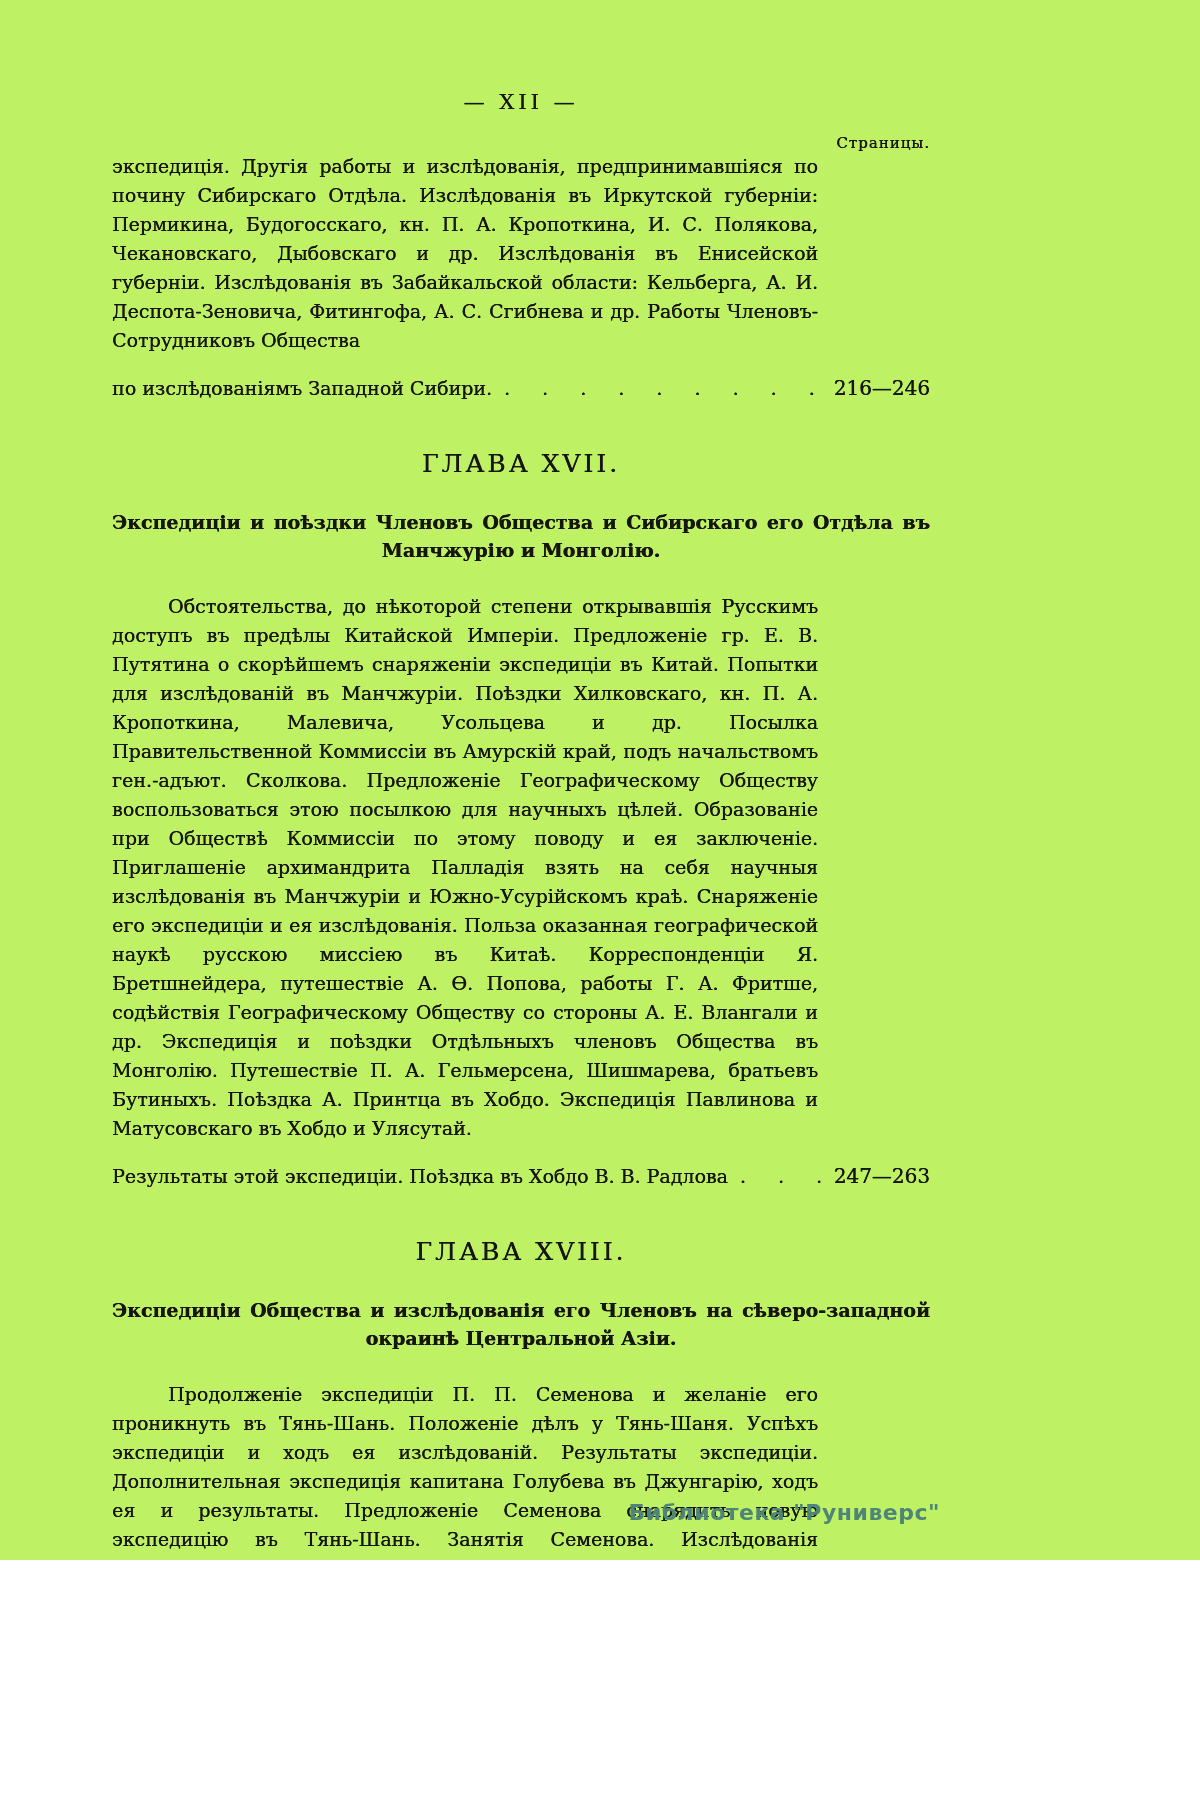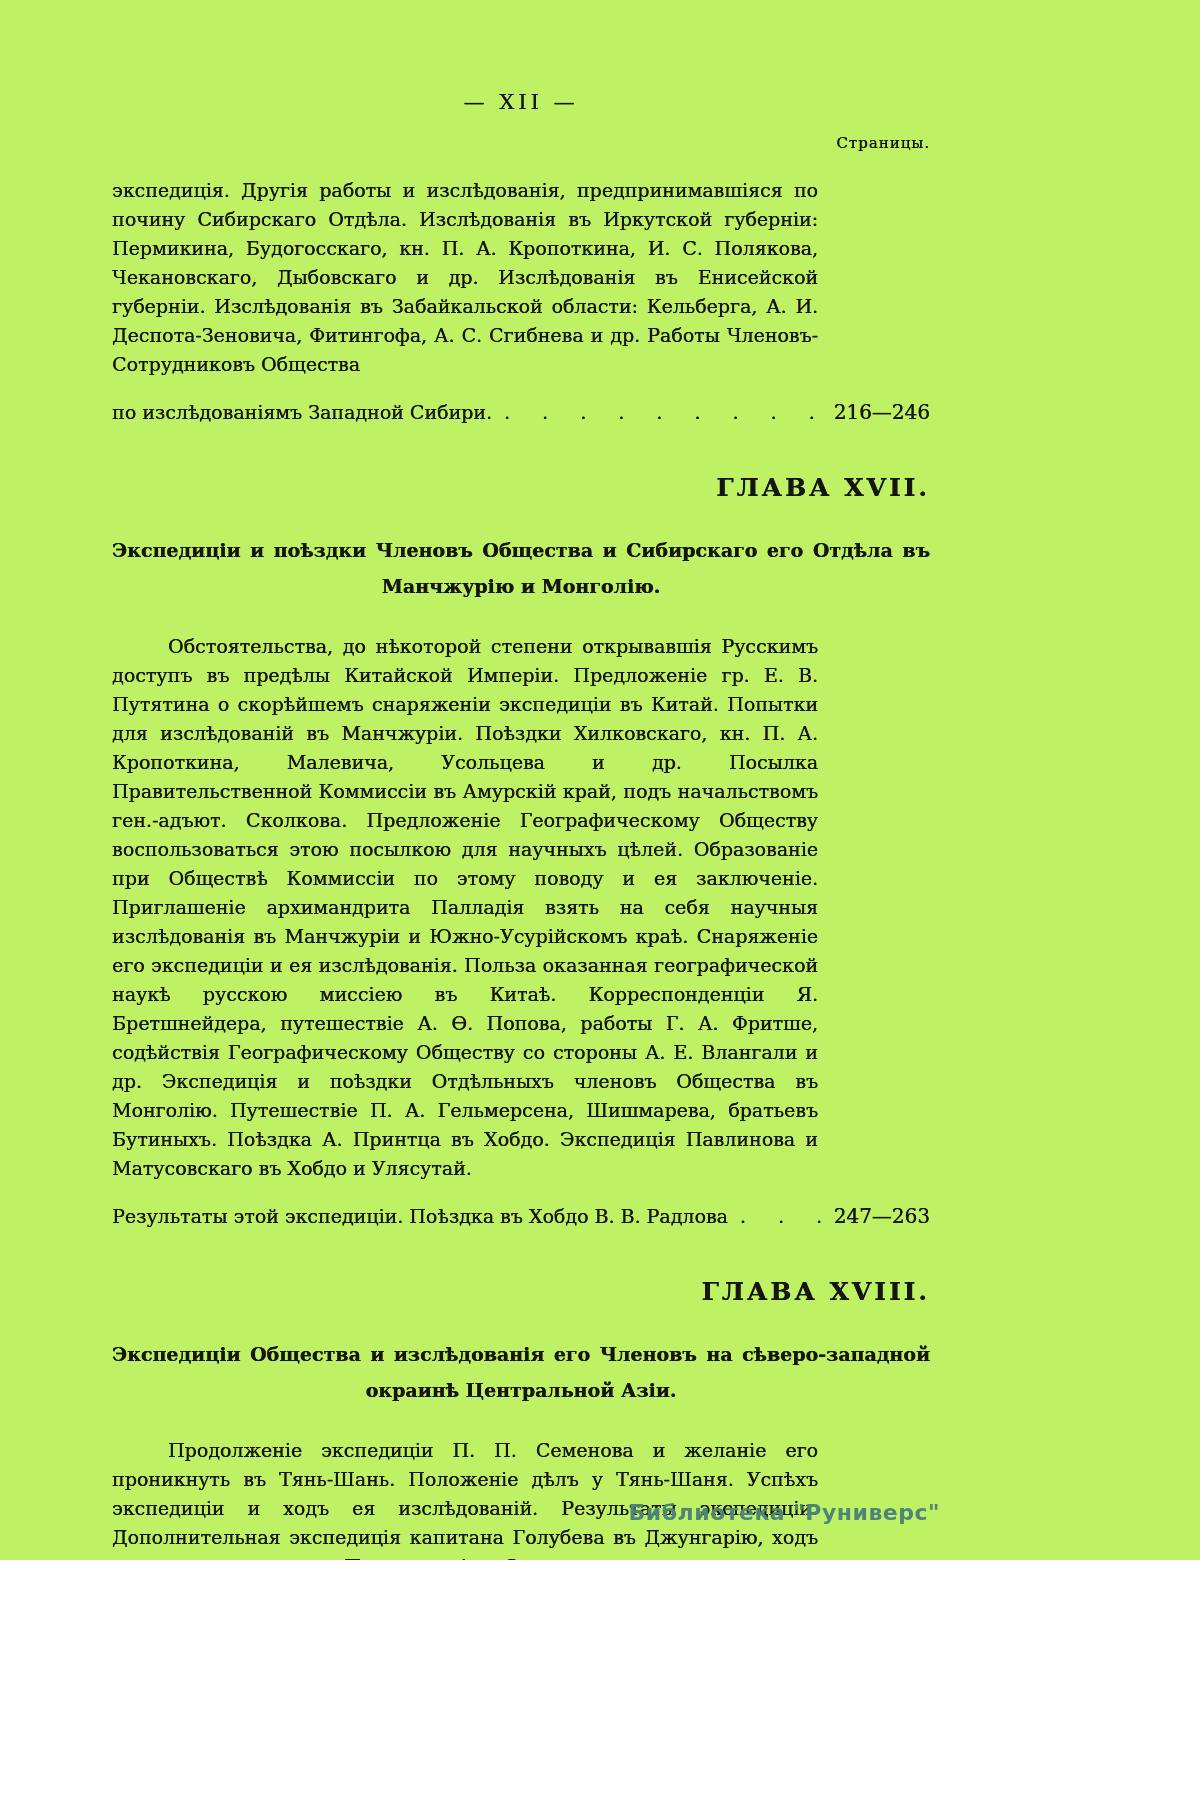--- a/index.html
+++ b/index.html
@@ -30,50 +30,50 @@
     text-align:right;
     font-size:15px;
     letter-spacing:1px;
     margin-top:20px;
   }
   .entry-body {
     font-size:19px;
     line-height:29px;
     text-align:justify;
     padding-right:112px;
-    margin-top:24px;
+    margin-top:0;
   }
   .entry-body.indent { text-indent:56px; }
   .last-line {
     display:flex;
     align-items:flex-end;
     font-size:19px;
     line-height:29px;
   }
   .last-line .dots {
     flex:1;
     margin:0 12px;
     letter-spacing:13px;
     white-space:nowrap;
     overflow:hidden;
   }
   .last-line .pagenum {
     white-space:nowrap;
     font-size:20px;
   }
   .chapter-heading {
-    text-align:right;
+    text-align:center;
     font-size:25px;
-    font-weight:bold;
+    font-weight:normal;
     letter-spacing:3px;
     margin:46px 0 0 0;
   }
   .chapter-subtitle {
     font-size:19px;
-    line-height:36px;
+    line-height:28px;
     font-weight:bold;
     text-align:justify;
     text-align-last:center;
     margin:30px 0 0 0;
   }
   .chapter-body { margin-top:28px; }
   .watermark {
     position:absolute;
     right:260px;
     top:1500px;

